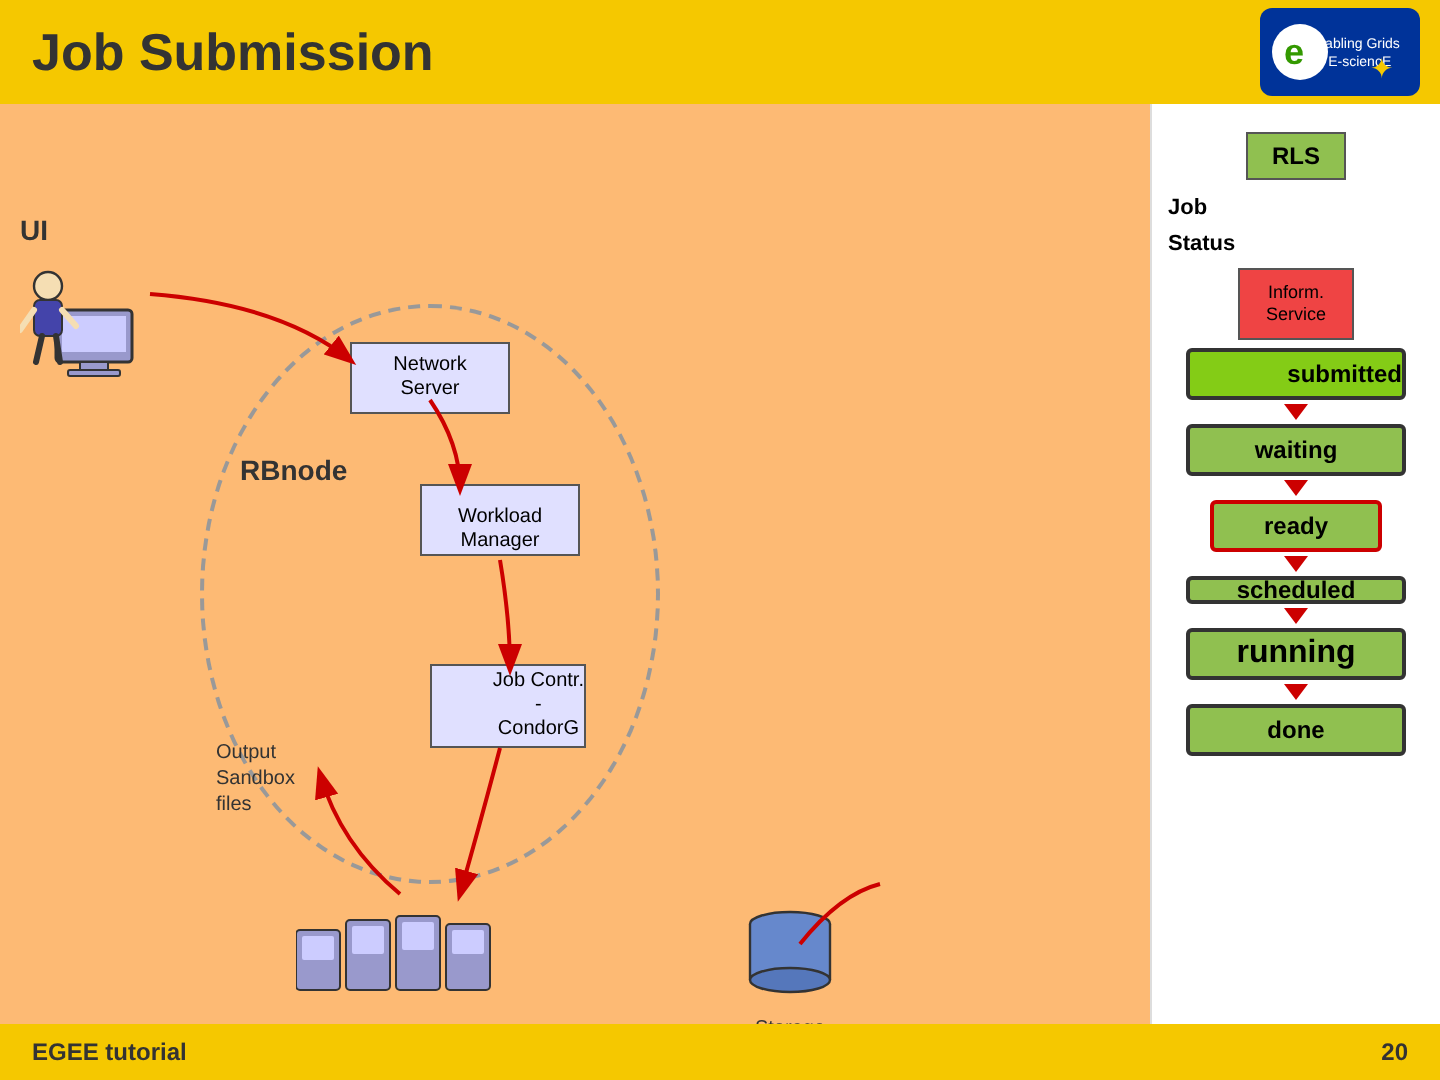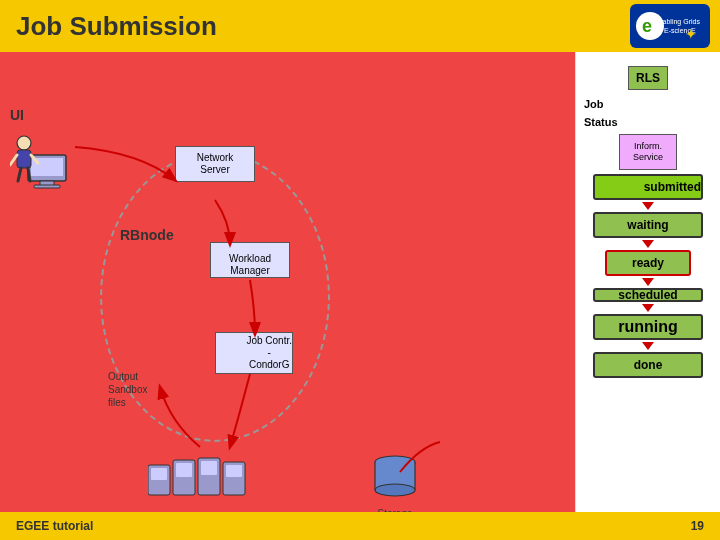--- a/index.html
+++ b/index.html
@@ -39,21 +39,21 @@
       display: flex;
       width: 720px;
       height: 488px;
       position: relative;
     }
 
     
     #diagram {
       flex: 1;
       position: relative;
-      background: #ef4444;
+      background: #fdba74;
     }
 
     
     #status-panel {
       width: 145px;
       background: #fff;
       border-left: 1px solid #ddd;
       position: relative;
       padding: 10px 8px;
     }
@@ -98,21 +98,21 @@
       width: 230px;
       height: 290px;
       border: 2px dashed #999;
       border-radius: 50%;
     }
 
     
     .network-server {
       position: absolute;
       left: 175px;
-      top: 94px;
+      top: 119px;
       width: 80px;
       height: 36px;
       background: #e0e0ff;
       border: 1px solid #555;
       display: flex;
       align-items: center;
       justify-content: center;
       font-size: 10px;
       text-align: center;
       line-height: 1.2;
@@ -345,31 +345,31 @@
           <polygon points="0 0, 8 3, 0 6" fill="#cc0000"></polygon>
         </marker>
       </defs>
     </svg>
 
   </div>
 
   <div id="status-panel">
 
     <div style="position:relative; margin-bottom:4px;">
-      <div style="width:40px; height:24px; background:#90c050; border:1px solid #555; display:flex; align-items:center; justify-content:center; font-size:12px; font-weight:bold; margin: 4px auto 0 auto;">
+      <div style="width:50px; height:24px; background:#90c050; border:1px solid #555; display:flex; align-items:center; justify-content:center; font-size:12px; font-weight:bold; margin: 4px auto 0 auto;">
         <span>RLS</span>
       </div>
     </div>
 
     <div style="text-align:left; padding-right:4px;">
       <span style="font-size:11px; font-weight:bold; white-space:pre-line;">Job
 Status</span>
     </div>
 
-    <div style="width:58px; height:36px; background:#f0abfc; border:1px solid #555; display:flex; align-items:center; justify-content:center; font-size:9px; text-align:center; line-height:1.2; margin: 4px auto;">
+    <div style="width:58px; height:36px; background:#ef4444; border:1px solid #555; display:flex; align-items:center; justify-content:center; font-size:9px; text-align:center; line-height:1.2; margin: 4px auto;">
       <span style="white-space:pre-line;">Inform.
 Service</span>
     </div>
 
     <div style="display:flex; flex-direction:column; align-items:center; margin-top:4px;">
 
       <div style="width:110px; height:26px; border:2px solid #333; border-radius:3px; background:#84cc16; display:flex; align-items:center; justify-content:flex-end; font-size:12px; font-weight:bold;">
         <span>submitted</span>
       </div>
       <div class="arrow-down"></div>
@@ -398,14 +398,14 @@
         <span>done</span>
       </div>
 
     </div>
   </div>
 
 </div>
 
 <div id="footer">
   <span class="footer-text">EGEE tutorial</span>
-  <span class="footer-page">19</span>
+  <span class="footer-page">20</span>
 </div>
 
 </body></html>

